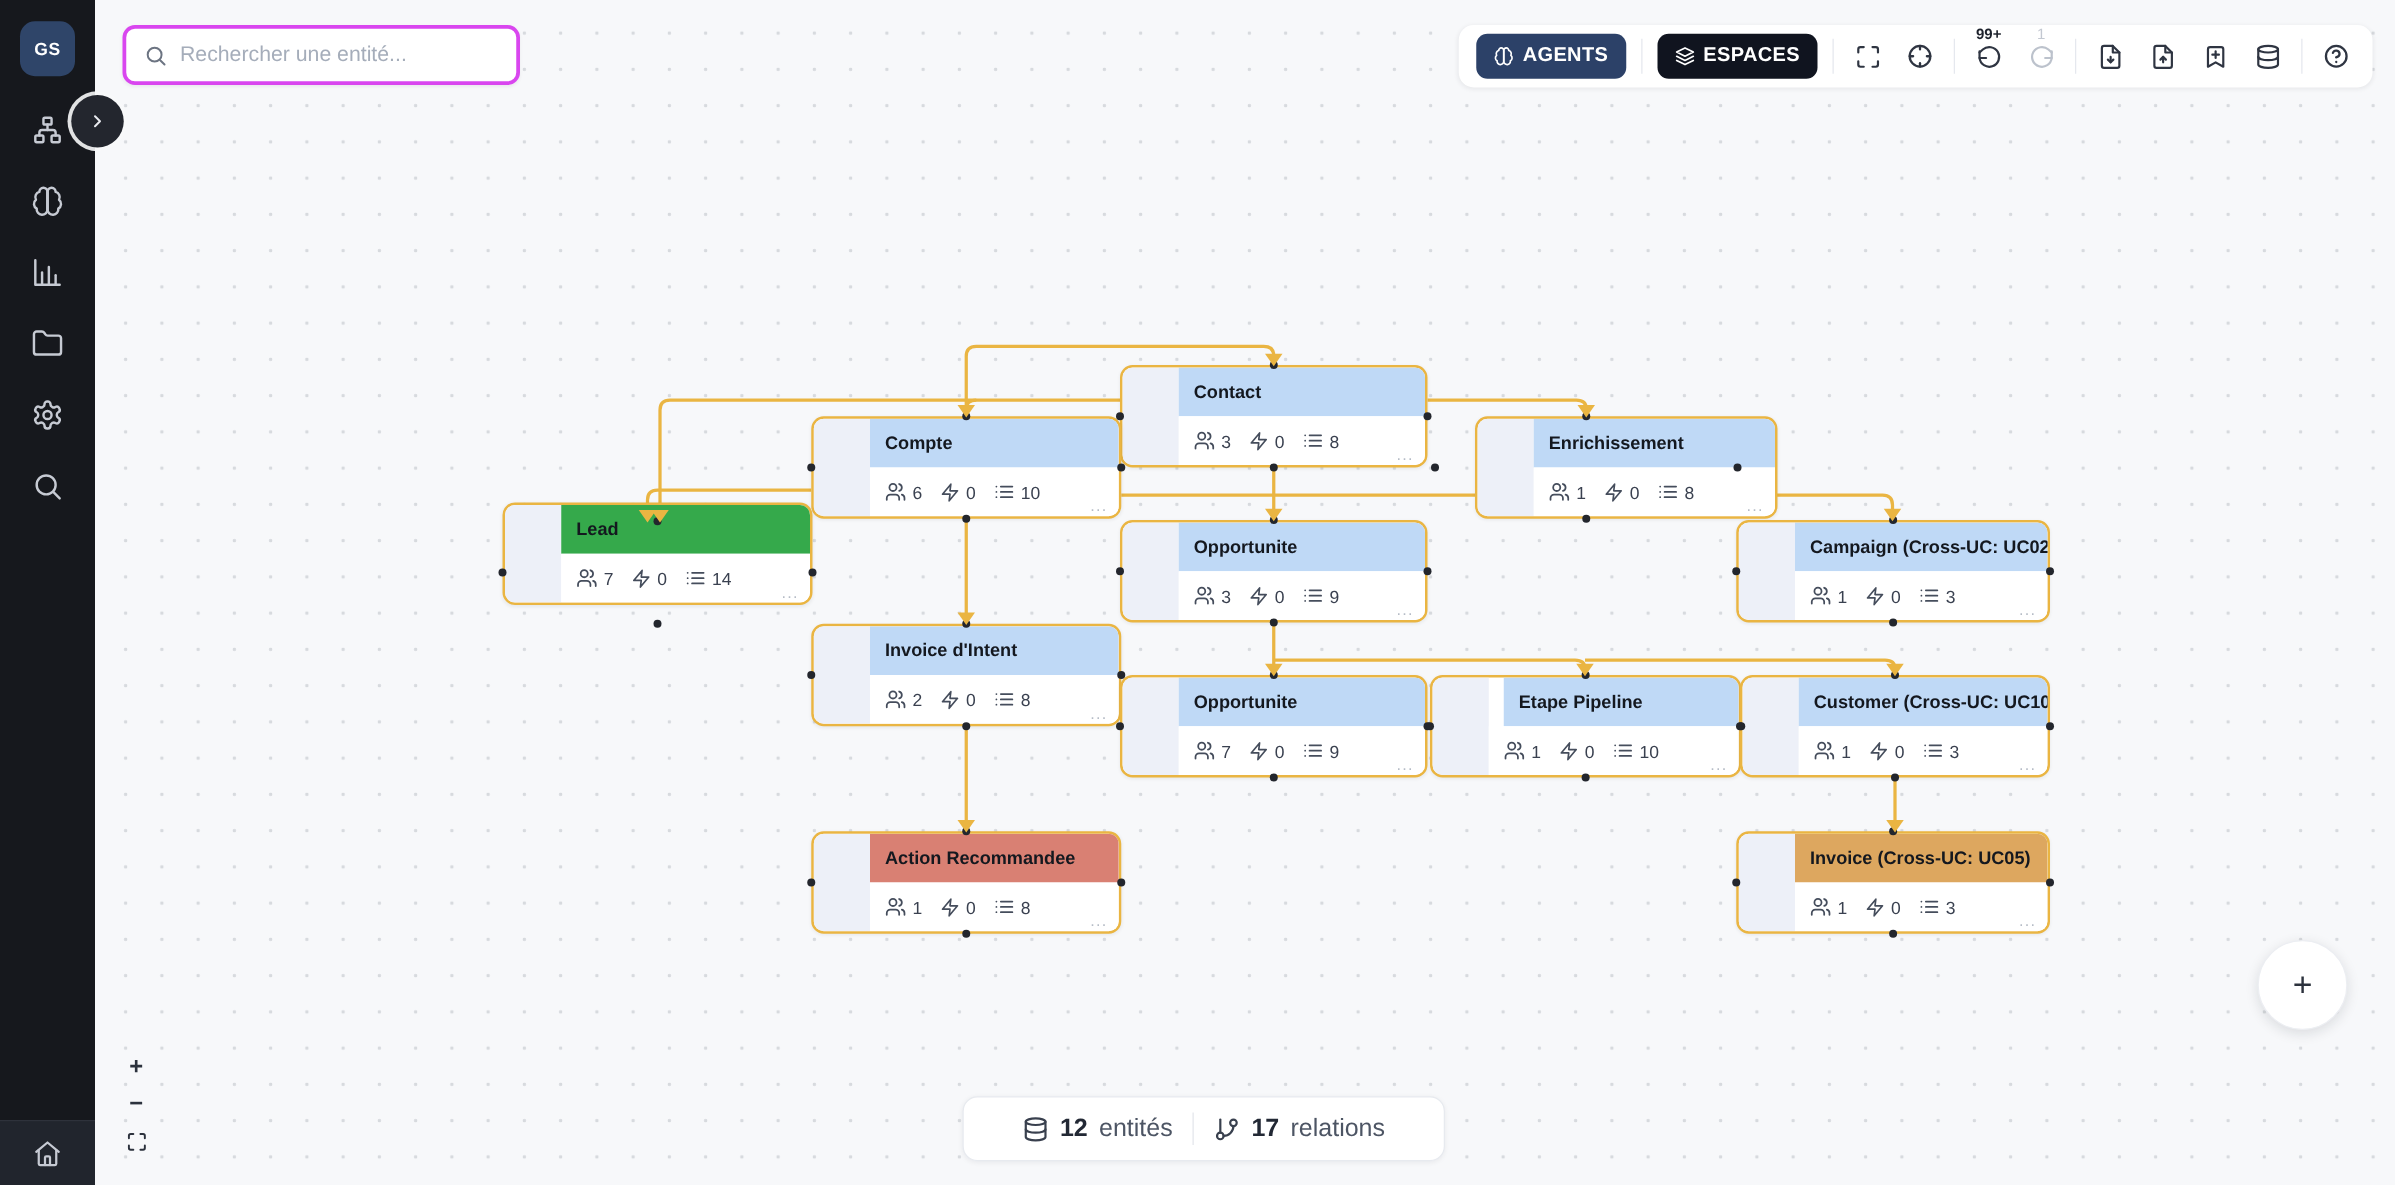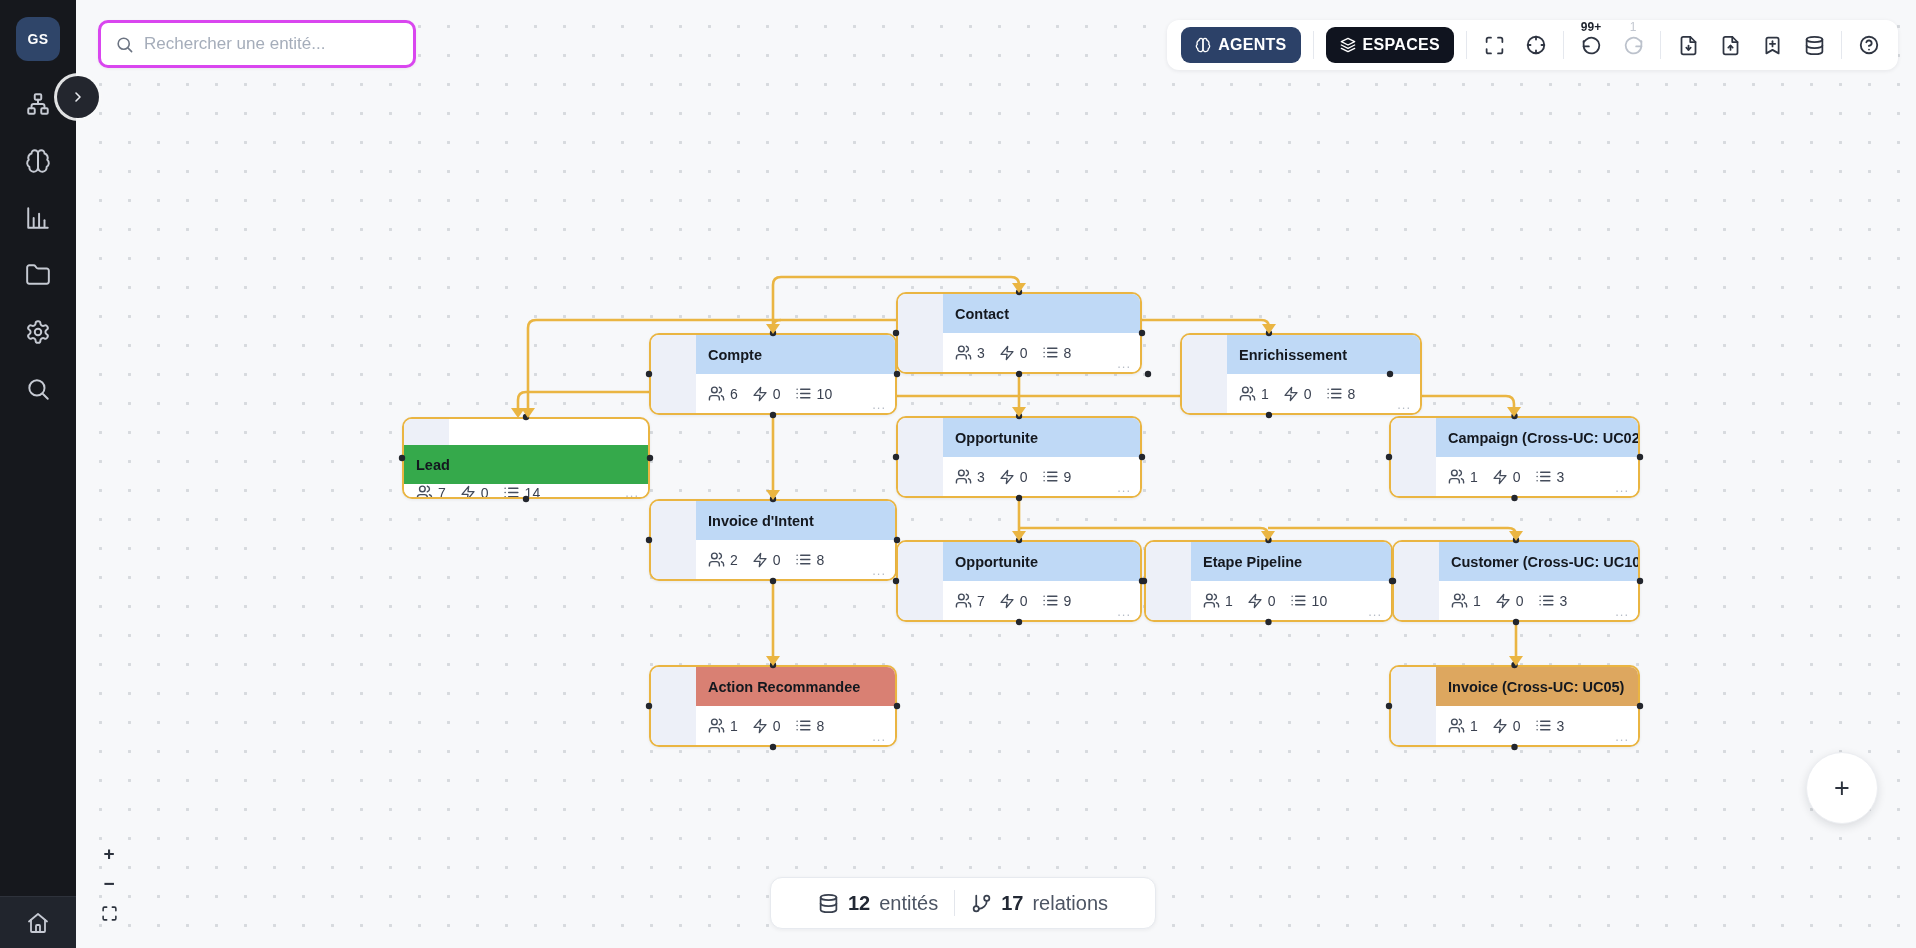--- a/index.html
+++ b/index.html
@@ -245,21 +245,21 @@
                 <line x1="3" y1="6" x2="3.01" y2="6"></line>
                 <line x1="3" y1="12" x2="3.01" y2="12"></line>
                 <line x1="3" y1="18" x2="3.01" y2="18"></line>
               </svg>
           <span>8</span>
         </span>
         <span class="node-dots">...</span>
       </div>
     </div>
   </div>
-      <div class="node" style="left: 326px; top: 417px; width: 248px; height: 82px; flex-direction: column;">
+      <div class="node" style="left: 326px; top: 402px; width: 248px; height: 82px;">
     <div class="node-strip">
       <svg width="26" height="26" viewBox="0 0 24 24" fill="none" stroke-width="1.7" stroke-linecap="round" stroke-linejoin="round">
             <path d="M21 8a2 2 0 0 0-1-1.73l-7-4a2 2 0 0 0-2 0l-7 4A2 2 0 0 0 3 8v8a2 2 0 0 0 1 1.73l7 4a2 2 0 0 0 2 0l7-4A2 2 0 0 0 21 16z"></path>
             <path d="M3.3 7l8.7 5 8.7-5"></path>
             <path d="M12 22V12"></path>
           </svg>
     </div>
     <div class="node-main">
       <div class="node-header" style="background: rgb(53, 169, 75);">
         <span class="node-title">Lead</span>
@@ -469,21 +469,21 @@
   </div>
       <div class="node" style="left: 1068px; top: 540px; width: 249px; height: 82px;">
     <div class="node-strip">
       <svg width="26" height="26" viewBox="0 0 24 24" fill="none" stroke-width="1.7" stroke-linecap="round" stroke-linejoin="round">
             <path d="M21 8a2 2 0 0 0-1-1.73l-7-4a2 2 0 0 0-2 0l-7 4A2 2 0 0 0 3 8v8a2 2 0 0 0 1 1.73l7 4a2 2 0 0 0 2 0l7-4A2 2 0 0 0 21 16z"></path>
             <path d="M3.3 7l8.7 5 8.7-5"></path>
             <path d="M12 22V12"></path>
           </svg>
     </div>
     <div class="node-main">
-      <div class="node-header" style="background: rgb(191, 217, 246);">
+      <div class="node-header" style="background: rgb(191, 217, 246); margin-left: 12px;">
         <span class="node-title">Etape Pipeline</span>
       </div>
       <div class="node-body">
         <span class="stat">
           <svg width="17" height="17" viewBox="0 0 24 24" fill="none" stroke-width="2" stroke-linecap="round" stroke-linejoin="round">
                 <path d="M16 21v-2a4 4 0 0 0-4-4H6a4 4 0 0 0-4 4v2"></path>
                 <circle cx="9" cy="7" r="4"></circle>
                 <path d="M22 21v-2a4 4 0 0 0-3-3.87"></path>
                 <path d="M16 3.13a4 4 0 0 1 0 7.75"></path>
               </svg>

